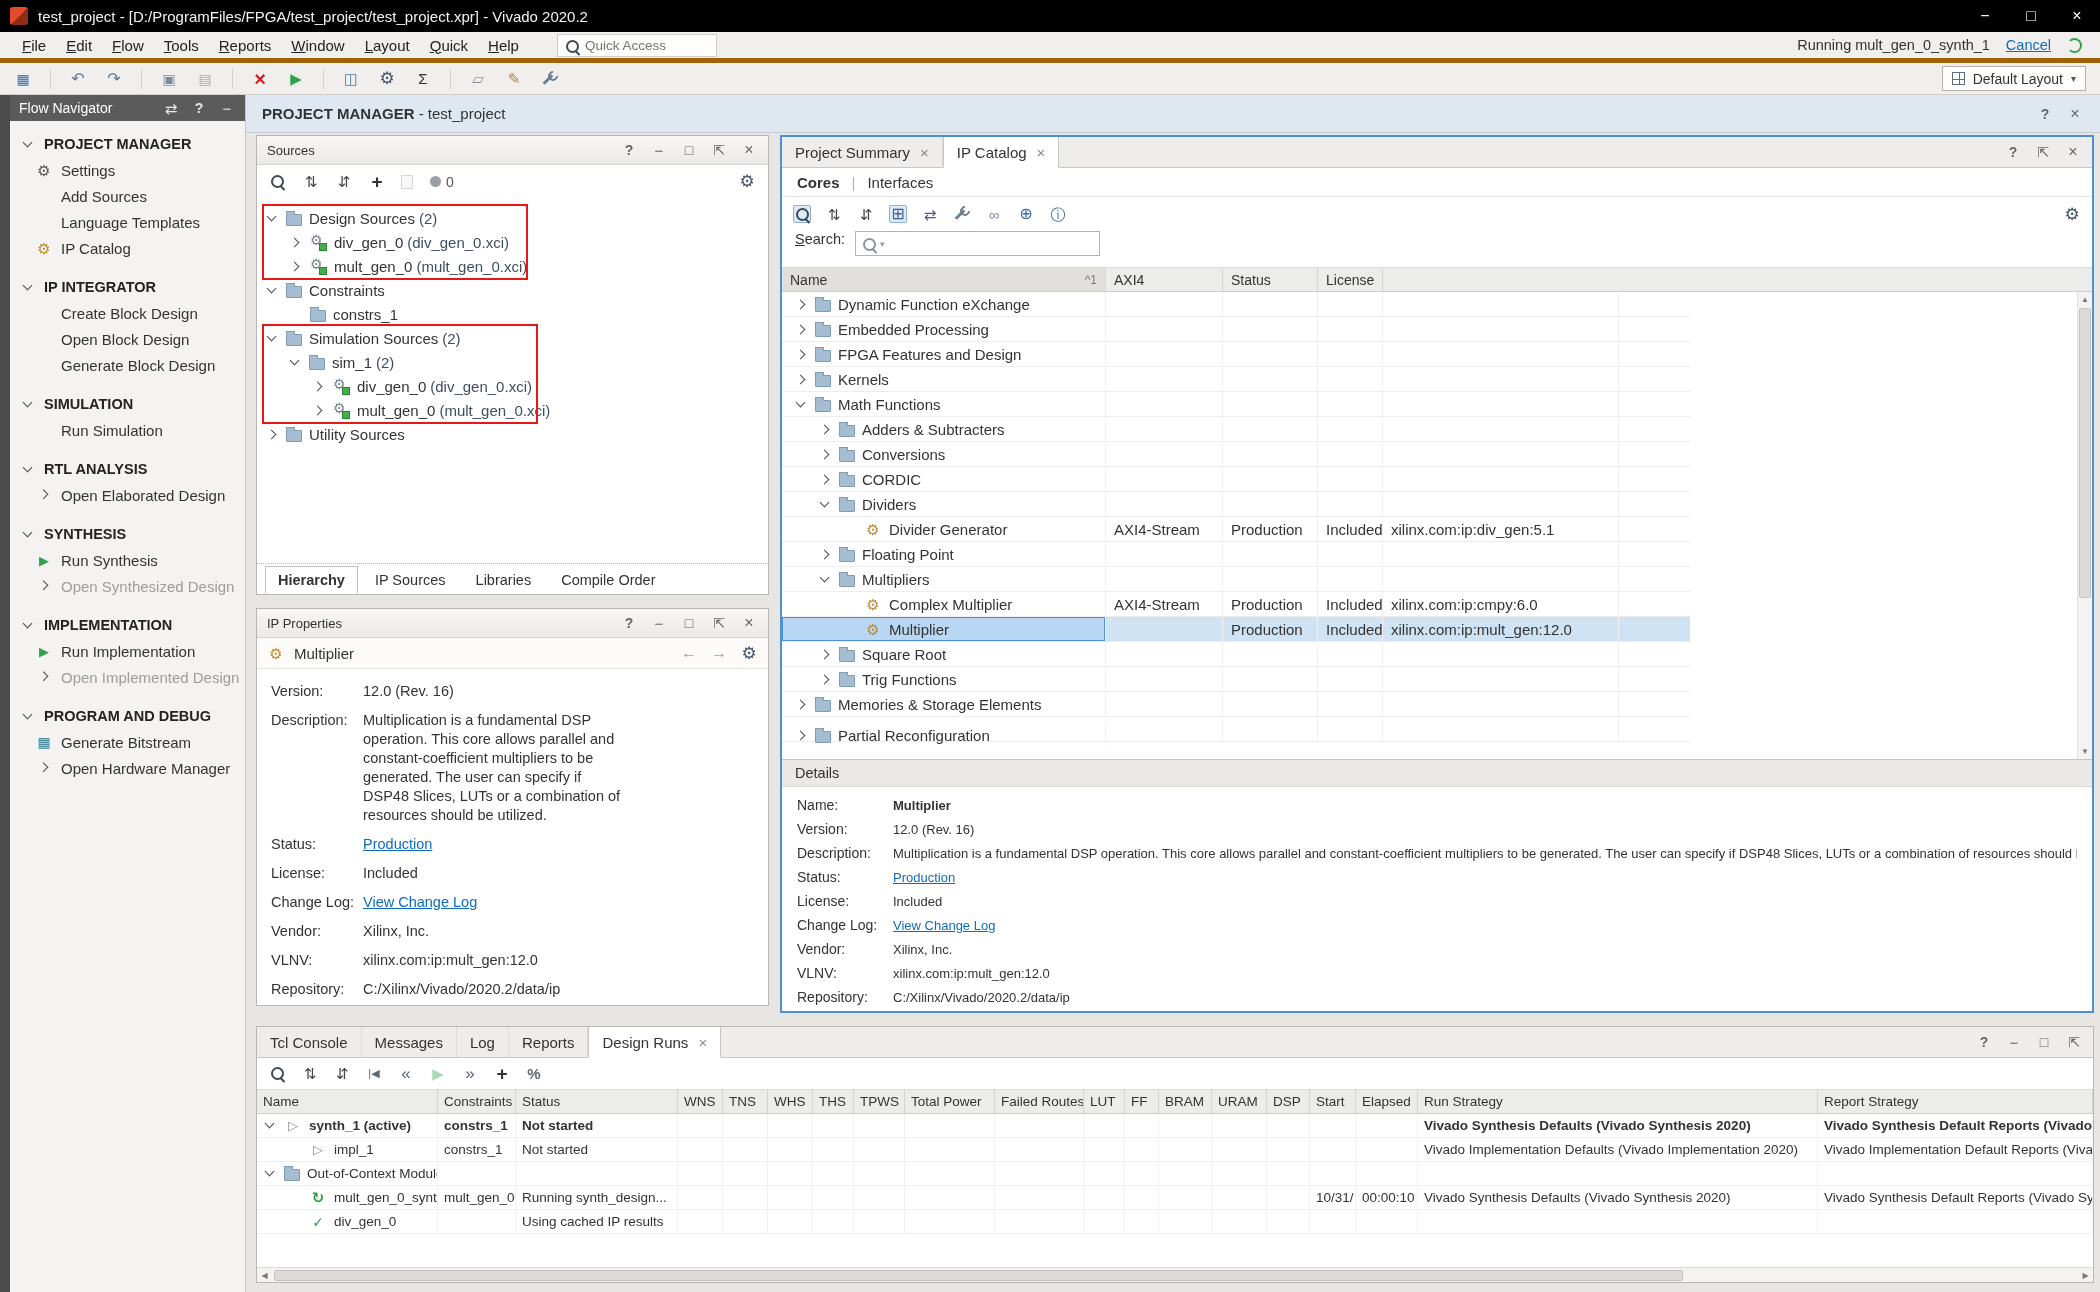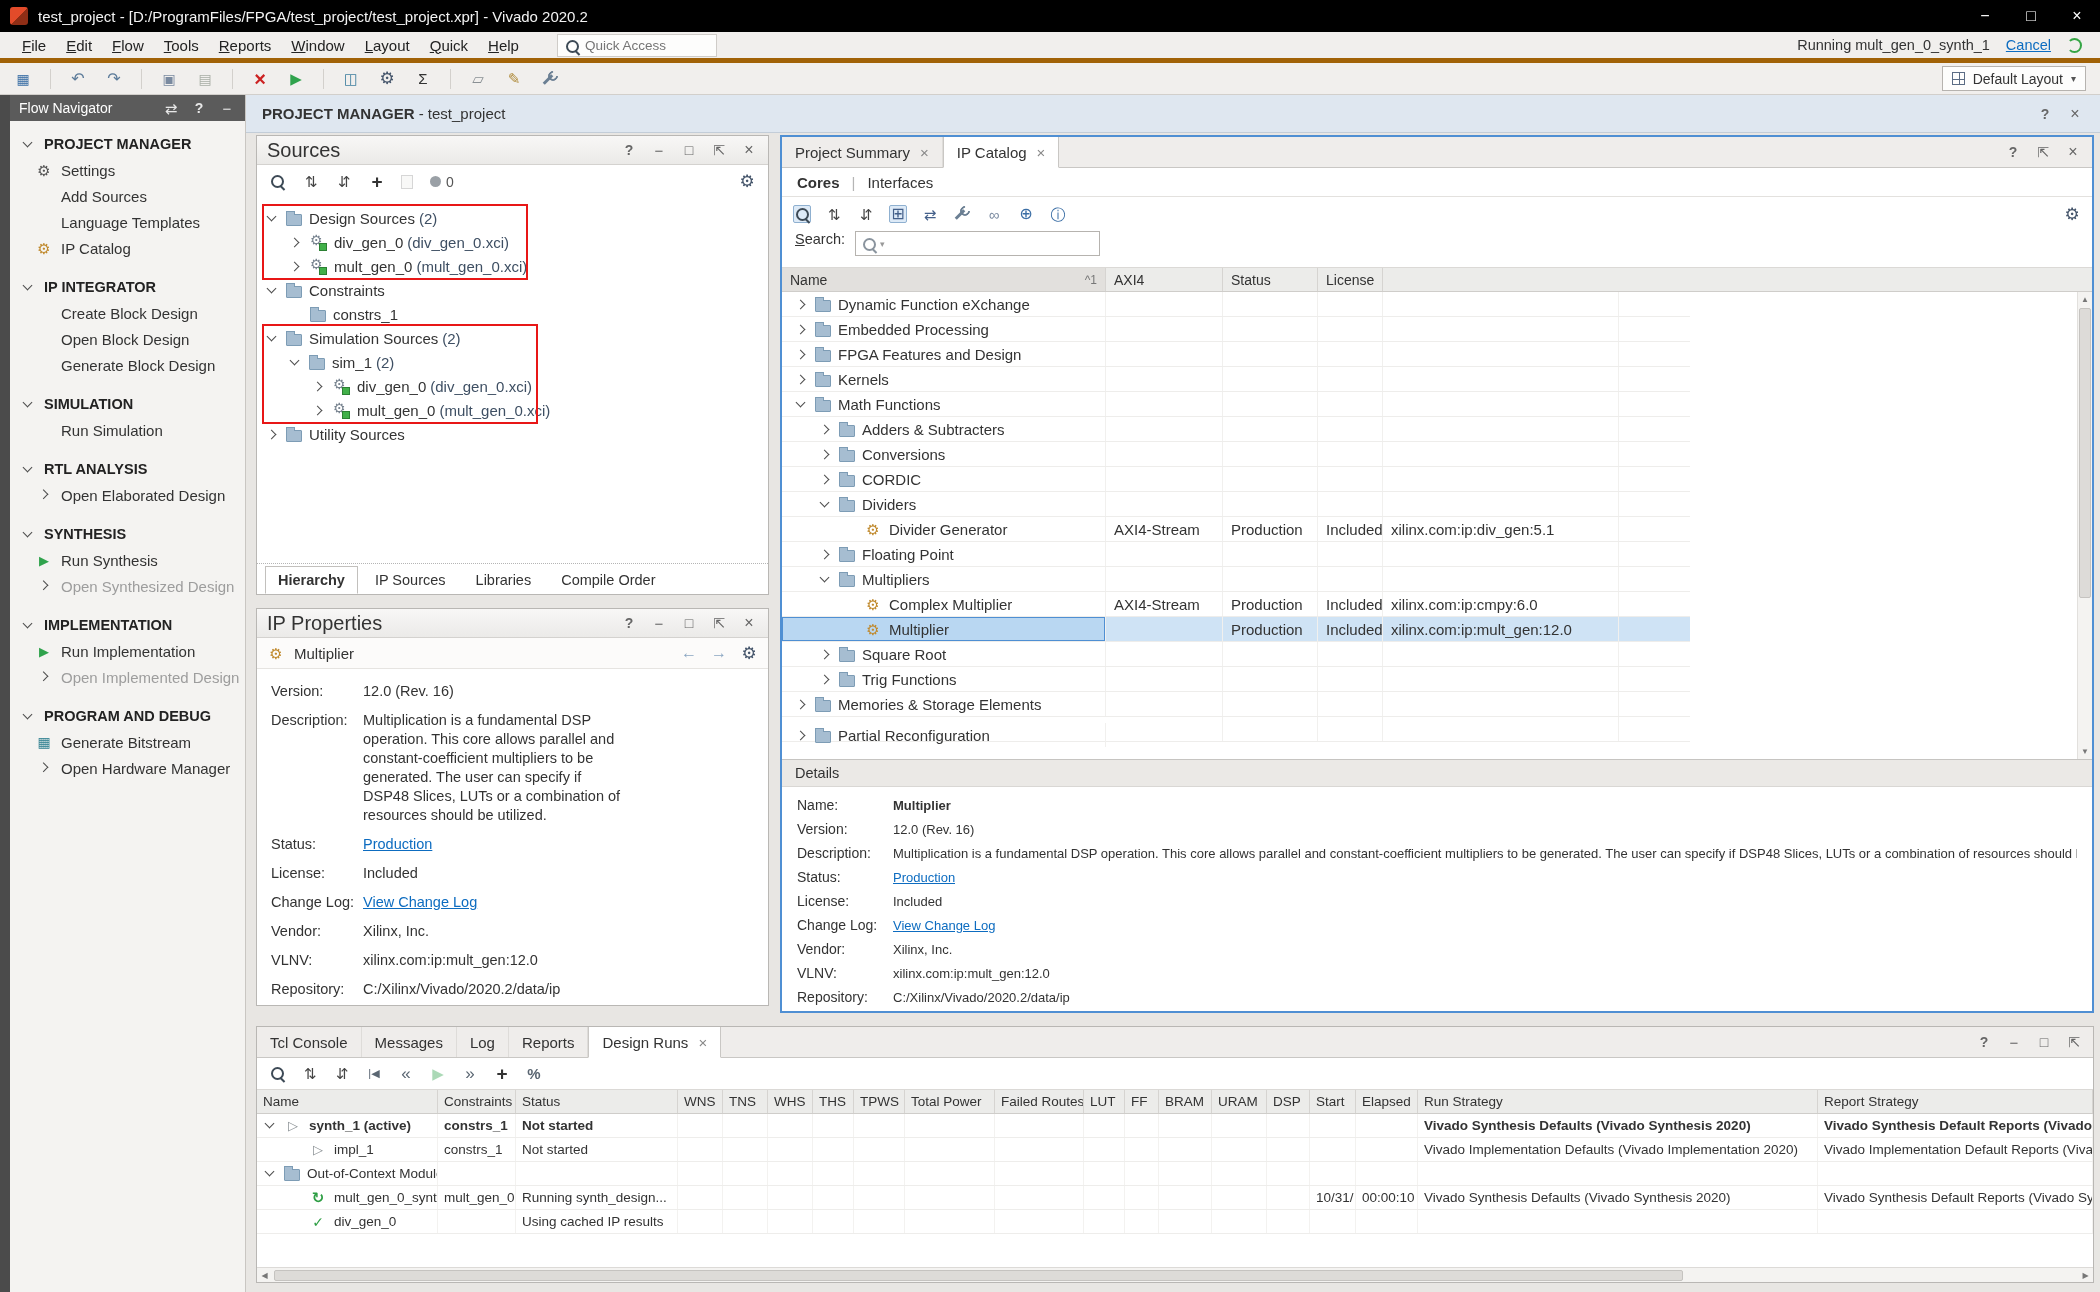--- a/index.html
+++ b/index.html
@@ -71,21 +71,21 @@
 
   
   .workspace{flex:1;position:relative;background:#e8e6e3;min-width:0}
   .ws-header{position:absolute;top:0;left:0;right:0;height:38px;background:#dfe7f0;border-bottom:1px solid #c3cdd8;display:flex;align-items:center;padding:0 16px}
   .ws-title-bold{font-weight:700;color:#333;font-size:15px}
   .ws-title-rest{color:#333;font-size:15px;white-space:pre}
   .ws-icons{margin-left:auto;display:flex;gap:14px}
 
   .panel{position:absolute;background:#fff;border:1px solid #b9b7b4;display:flex;flex-direction:column;overflow:hidden}
   .panel-header{height:29px;background:linear-gradient(#f8f7f6,#ebeae8);border-bottom:1px solid #d4d2cf;display:flex;align-items:center;padding:0 10px;flex:none}
-  .panel-title{font-size:20px;color:#333;flex:1}
+  .panel-title{font-size:13px;color:#333;flex:1}
   .hdr-icons{display:flex;gap:12px;align-items:center}
 
   #sources-panel{left:10px;top:40px;width:513px;height:460px}
   #ip-properties-panel{left:10px;top:513px;width:513px;height:398px}
   #catalog-panel{left:534px;top:40px;width:1314px;height:878px;border:2px solid #4f8fd3}
   #runs-panel{left:10px;top:931px;right:6px;height:257px}
 
   
   .src-toolbar{height:33px;display:flex;align-items:center;gap:17px;padding:0 12px;flex:none}
   .src-toolbar .right{margin-left:auto;display:flex;gap:12px}

